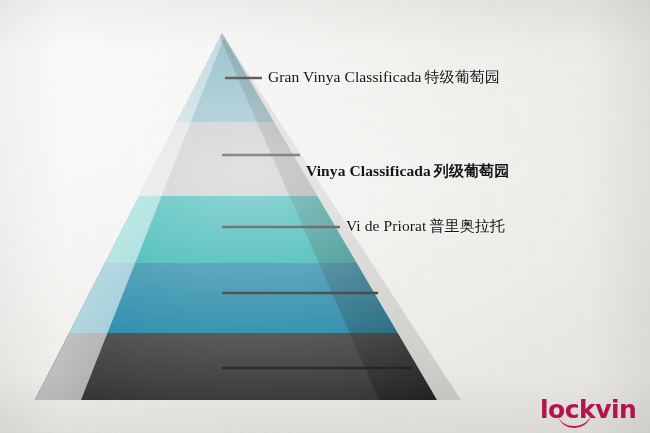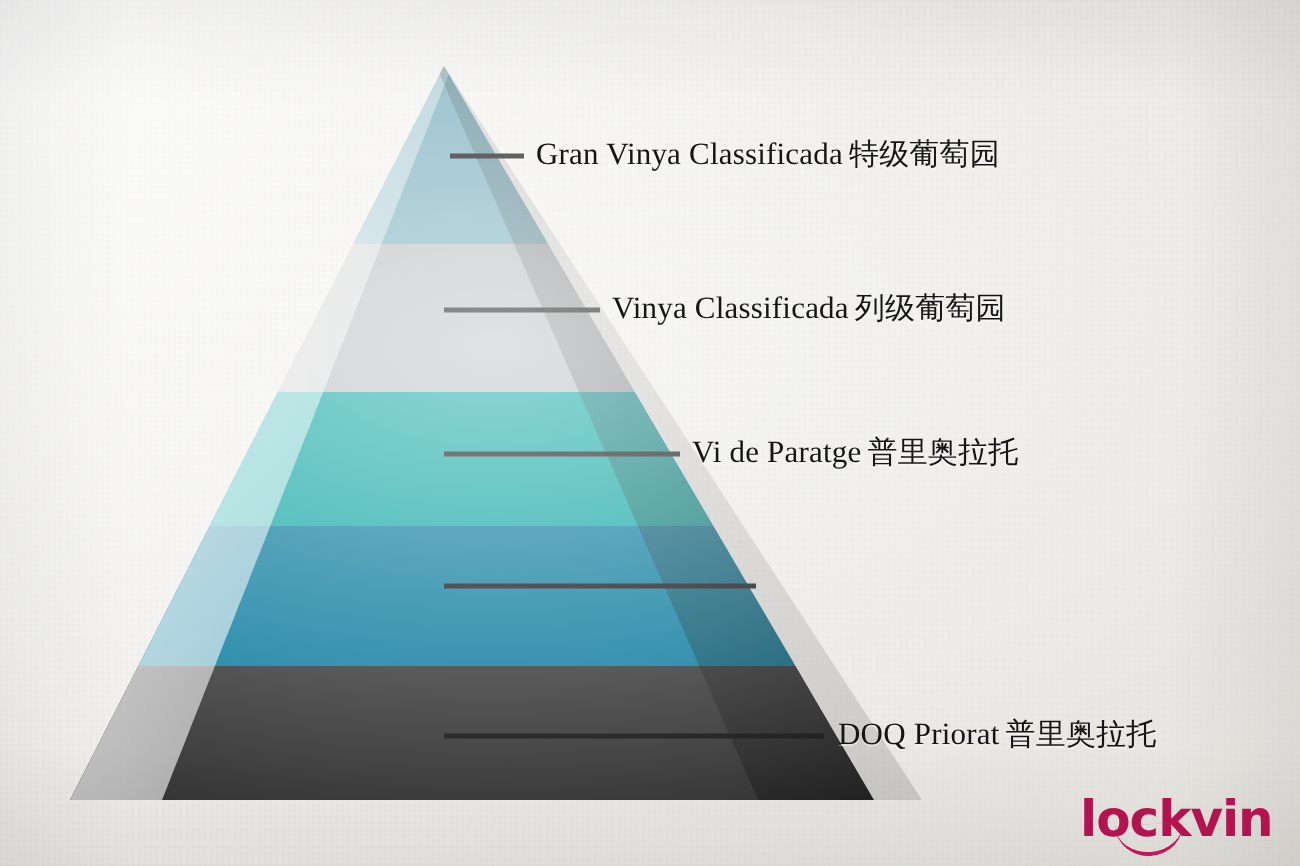--- a/index.html
+++ b/index.html
@@ -137,28 +137,25 @@
         <line x1="222" y1="293" x2="378" y2="293"></line>
         <line x1="222" y1="368" x2="412" y2="368"></line>
       </g>
   </svg>
 
   <div id="paper-shade"></div>
 
   <div class="label" id="label-1" style="left: 268px; top: 68px;">
     <span>Gran Vinya Classificada</span><span class="cn">特级葡萄园</span>
   </div>
-  <div class="label" id="label-2" style="left: 306px; top: 145px;">
+  <div class="label" id="label-2" style="left: 306px; top: 162px; font-weight: bold;">
     <span>Vinya Classificada</span><span class="cn">列级葡萄园</span>
   </div>
   <div class="label" id="label-3" style="left: 346px; top: 217px;">
-    <span>Vi de Paratge</span><span class="cn">普里奥拉托</span>
-  </div>
-  <div class="label" id="label-5" style="left: 419px; top: 358px;">
-    <span>DOQ Priorat</span><span class="cn">普里奥拉托</span>
+    <span>Vi de Priorat</span><span class="cn">普里奥拉托</span>
   </div>
 
   <div id="logo">
     <span id="logo-text">lockvin</span>
     <span id="logo-swoosh"></span>
   </div>
 
 </div>
 
 </body></html>

